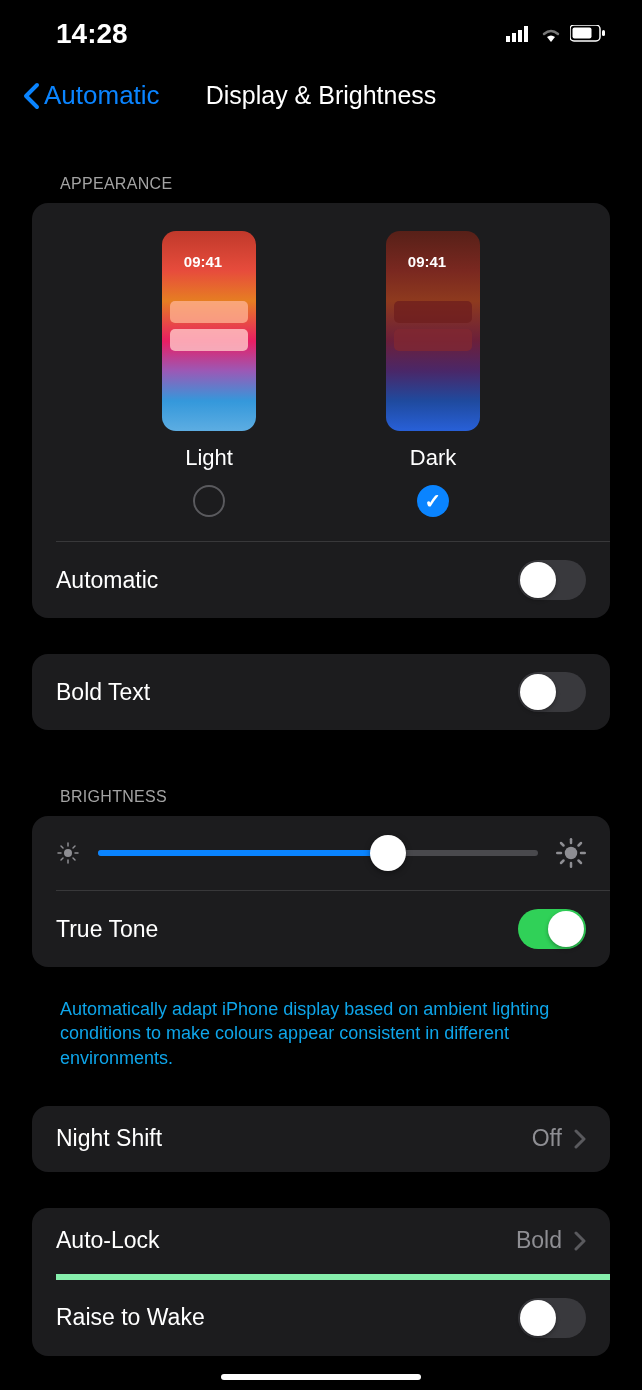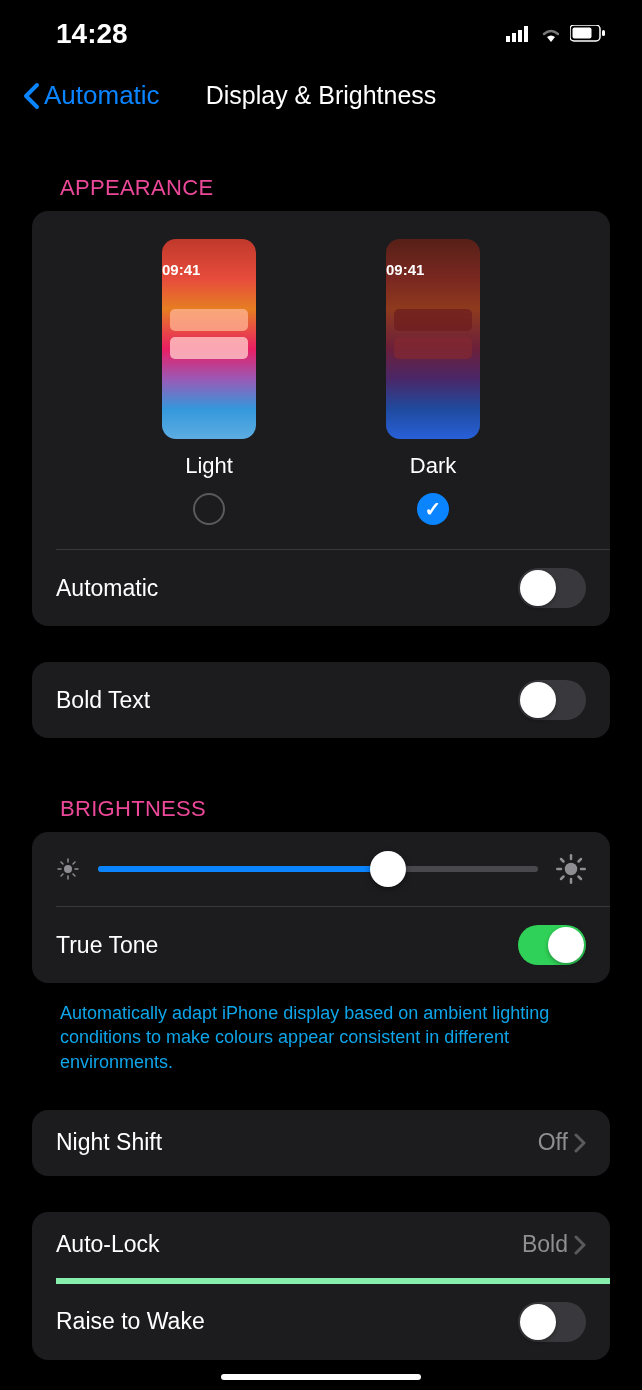--- a/index.html
+++ b/index.html
@@ -47,22 +47,22 @@
     left: 50%;
     transform: translateX(-50%);
     font-size: 25px;
     font-weight: 400;
     color: #fff;
   }
   .content {
     padding: 24px 32px 0 32px;
   }
   .section-header {
-    font-size: 22px;
-    color: #ec4899;
+    font-size: 16px;
+    color: #a3a3a3;
     text-transform: uppercase;
     padding: 22px 28px 10px 28px;
     letter-spacing: 0.3px;
   }
   .section-footer {
     font-size: 18px;
     color: #0ea5e9;
     padding: 10px 28px 0 28px;
     line-height: 1.35;
   }
@@ -80,21 +80,21 @@
     min-height: 66px;
     font-size: 23px;
   }
   .row + .row {
     border-top: 6px solid #86efac;
     margin-left: 24px;
     padding-left: 0;
   }
   .row-label { color: #fff; }
   .row-detail { color: #8e8e93; font-size: 23px; margin-right: 6px; }
-  .row-right { display: flex; align-items: center; }
+  .row-right { display: flex; align-items: center; gap: 6px; }
   .chevron { color: #5a5a5e; }
   .toggle {
     width: 68px;
     height: 40px;
     border-radius: 20px;
     background: #39393d;
     position: relative;
     flex-shrink: 0;
   }
   .toggle::after {
@@ -130,21 +130,21 @@
   .phone-preview.light {
     background: linear-gradient(180deg, #c0392b 0%, #e74c3c 20%, #e67e22 35%, #e91e63 55%, #9b59b6 70%, #3498db 85%, #5dade2 100%);
   }
   .phone-preview.dark {
     background: linear-gradient(180deg, #572018 0%, #7a2820 20%, #8e3a1e 35%, #6b1f3a 55%, #4a2768 70%, #1f4a9e 85%, #2860d8 100%);
   }
   .preview-time {
     position: absolute;
     top: 22px;
     left: 0; right: 12px;
-    text-align: left;
+    text-align: center;
     font-size: 15px;
     font-weight: 700;
     color: #fff;
   }
   .preview-widget {
     position: absolute;
     left: 8px; right: 8px;
     height: 22px;
     border-radius: 5px;
   }
@@ -280,21 +280,21 @@
   </div>
 
   <div class="group">
     <div class="row">
       <span class="row-label">Bold Text</span>
       <div class="toggle"></div>
     </div>
   </div>
 
   <div class="section-header">BRIGHTNESS</div>
-  <div class="group" style="margin-bottom:8px;">
+  <div class="group" style="margin-bottom:20px;">
     <div class="brightness-row">
       <svg class="sun-icon" width="24" height="24" viewBox="0 0 24 24">
           <circle cx="12" cy="12" r="4" fill="#8e8e93"></circle>
           <g stroke="#8e8e93" stroke-width="1.5" stroke-linecap="round">
             <line x1="12" y1="2" x2="12" y2="5"></line>
             <line x1="12" y1="19" x2="12" y2="22"></line>
             <line x1="2" y1="12" x2="5" y2="12"></line>
             <line x1="19" y1="12" x2="22" y2="12"></line>
             <line x1="5" y1="5" x2="7" y2="7"></line>
             <line x1="17" y1="17" x2="19" y2="19"></line>

